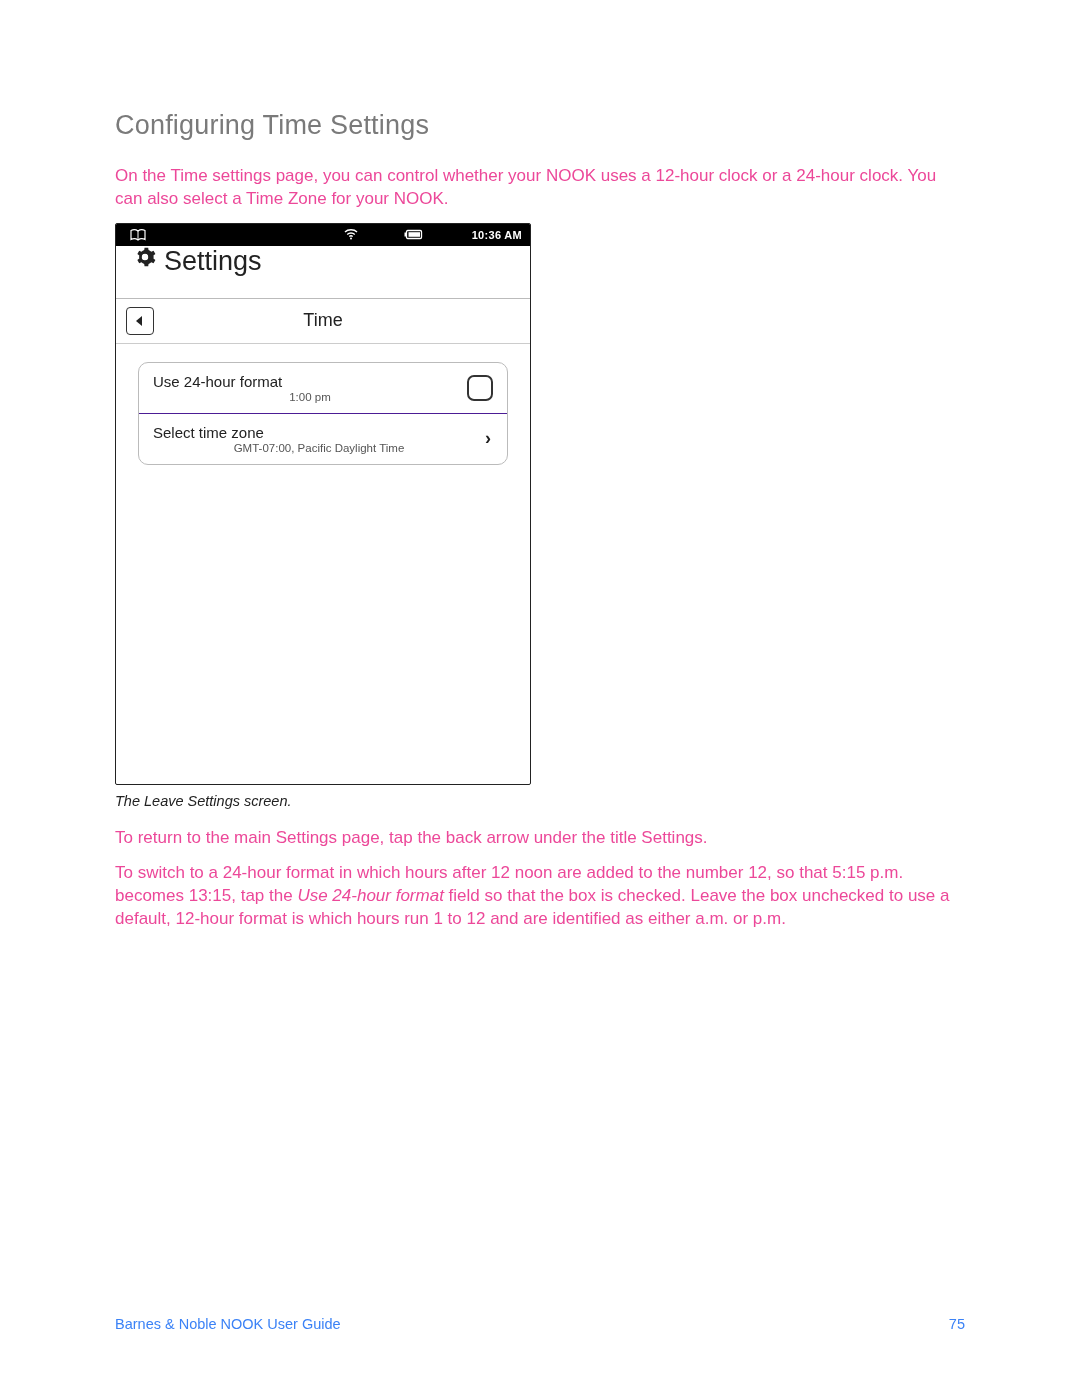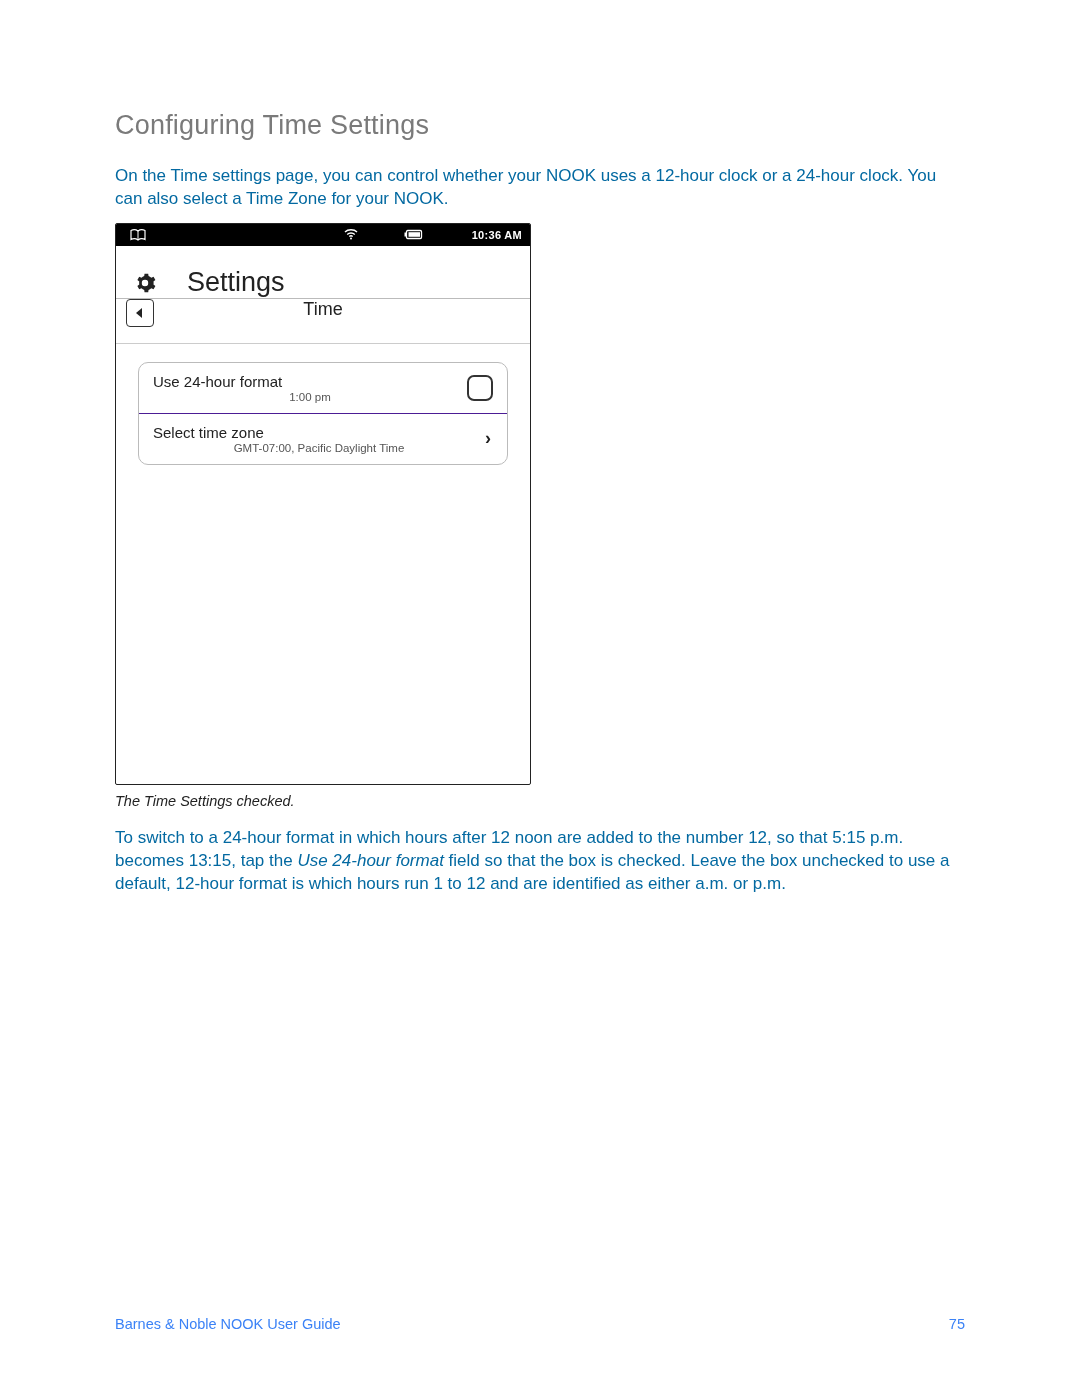--- a/index.html
+++ b/index.html
@@ -20,21 +20,21 @@
     font-weight: 300;
     font-size: 27px;
     color: #7a7a7a;
     margin: 0 0 24px 0;
     letter-spacing: 0.2px;
   }
   p.body-text {
     font-size: 17px;
     line-height: 1.35;
     margin: 0 0 12px 0;
-    color: #0369a1;
+    color: #ec4899;
     font-weight: 400;
   }
   .italic { font-style: italic; }
   .caption {
     font-size: 14.5px;
     font-style: italic;
     color: #222;
     margin: 8px 0 18px 0;
   }
   h2.subheading {
@@ -65,35 +65,35 @@
     gap: 40px;
   }
   .statusbar .spacer { flex: 1; }
   .statusbar .status-icon { margin-left: 6px; display: inline-flex; align-items: center; }
   .statusbar .clock { margin-left: 8px; letter-spacing: 0.3px; font-family: Arial, sans-serif; }
   .book-icon svg, .wifi-icon svg, .battery-icon svg { display: block; }
 
   .app-title-bar {
     height: 52px;
     display: flex;
-    align-items: flex-end;
+    align-items: flex-start;
     padding: 0 18px;
     border-bottom: 1px solid #bbb;
-    gap: 23px;
   }
   .app-title-bar .gear { margin-right: 8px; }
   .app-title-bar .title {
     font-size: 27px;
     font-weight: 300;
     color: #222;
     font-family: "Gill Sans", "Gill Sans MT", "Helvetica Neue", Arial, sans-serif;
   }
   .sub-title-bar {
     height: 44px;
     display: flex;
+    align-items: center;
     position: relative;
     border-bottom: 1px solid #ccc;
     padding: 0 10px;
   }
   .back-btn {
     width: 26px;
     height: 26px;
     border: 1.5px solid #333;
     border-radius: 4px;
     display: flex;
@@ -230,22 +230,23 @@
             <div class="secondary">GMT-07:00, Pacific Daylight Time</div>
           </div>
           <div class="chevron">›</div>
         </div>
 
       </div>
     </div>
 
   </div>
 
-  <p class="caption">The Time Settings checked.</p>
-
+  <p class="caption">The Leave Settings screen.</p>
+
+  <p class="body-text">To return to the main Settings page, tap the back arrow under the title Settings.</p>
 
 
   <p class="body-text">
     <span>To switch to a 24-hour format in which hours after 12 noon are added to the number 12, so that 5:15 p.m. becomes 13:15, tap the </span><span class="italic">Use 24-hour format</span><span> field so that the box is checked. Leave the box unchecked to use a default, 12-hour format is which hours run 1 to 12 and are identified as either a.m. or p.m.</span>
   </p>
 
   <div class="footer">
     <span>Barnes &amp; Noble NOOK User Guide</span>
     <span>75</span>
   </div>

